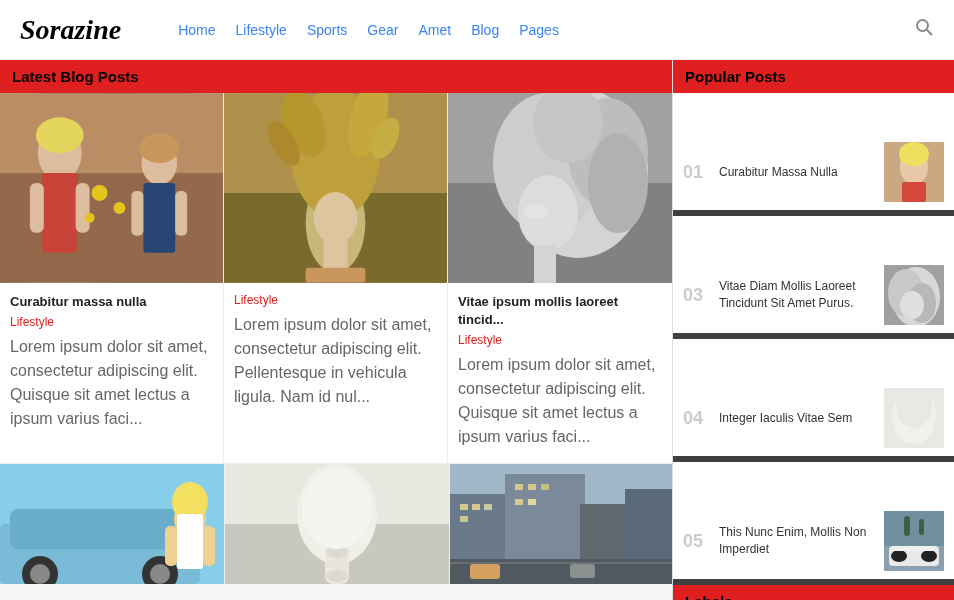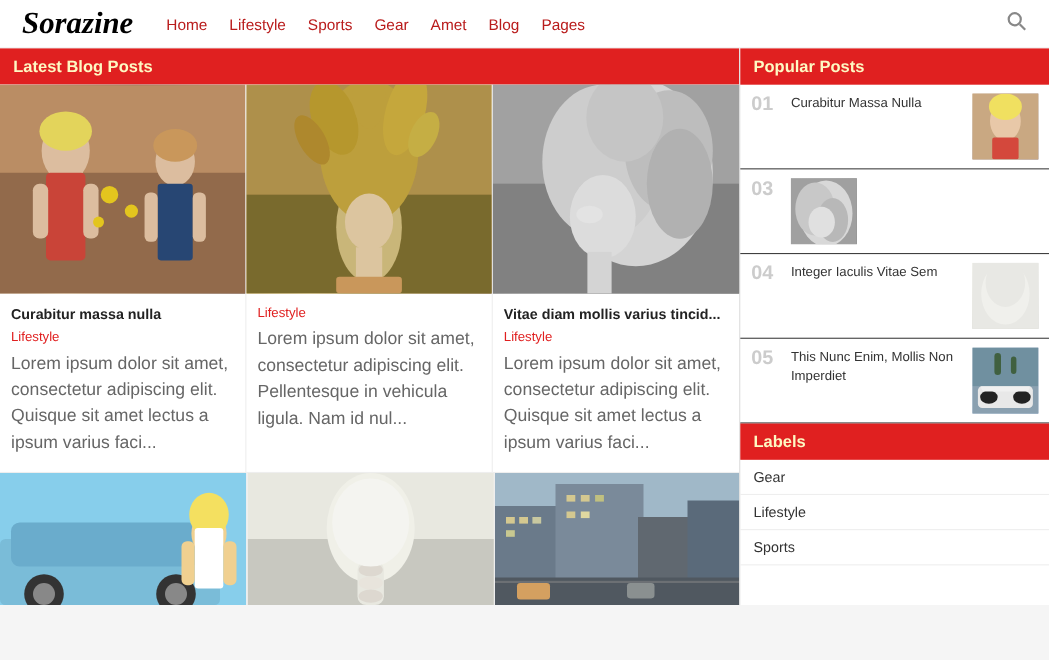--- a/index.html
+++ b/index.html
@@ -4,41 +4,42 @@
   <style>
     * { margin: 0; padding: 0; box-sizing: border-box; }
     body { font-family: Arial, sans-serif; font-size: 13px; background: #f5f5f5; width: 954px; overflow-x: hidden; }
 
     
     .header {
       background: #fff;
       display: flex;
       align-items: center;
       padding: 0 20px;
-      height: 44px;
+      height: 60px;
       border-bottom: 1px solid #eee;
+      gap: 27px;
     }
     .logo {
       font-family: Georgia, serif;
       font-size: 28px;
       font-style: italic;
       font-weight: bold;
       color: #000;
       margin-right: 30px;
       white-space: nowrap;
     }
     nav {
       display: flex;
       align-items: center;
       gap: 20px;
       flex: 1;
     }
     nav a {
       text-decoration: none;
-      color: #b91c1c;
+      color: #3b82f6;
       font-size: 14px;
     }
     .search-icon-wrap {
       margin-left: auto;
       cursor: pointer;
       font-size: 18px;
       color: #555;
     }
 
     
@@ -50,21 +51,21 @@
 
     
     .content-area {
       width: 672px;
       flex-shrink: 0;
     }
 
     
     .section-header {
       background: #e02020;
-      color: #fef9c3;
+      color: #000000;
       padding: 8px 12px;
       font-size: 15px;
       font-weight: bold;
     }
 
     
     .blog-grid {
       display: grid;
       grid-template-columns: repeat(3, 1fr);
       gap: 0;
@@ -123,24 +124,25 @@
 
     
     .sidebar {
       flex: 1;
       background: #fff;
       border-left: 1px solid #ddd;
     }
 
     .popular-post-item {
       display: flex;
-      align-items: flex-start;
+      align-items: center;
       padding: 8px 10px;
-      border-bottom: 1px solid #404040;
+      border-bottom: 6px solid #404040;
       gap: 8px;
+      margin-top: 41px;
     }
 
     .popular-number {
       font-size: 18px;
       font-weight: bold;
       color: #ccc;
       min-width: 28px;
       line-height: 1;
     }
 
@@ -300,21 +302,21 @@
             <ellipse cx="170" cy="90" rx="30" ry="50" fill="#bbb"></ellipse>
 
             <ellipse cx="100" cy="120" rx="30" ry="38" fill="#e8e8e8"></ellipse>
 
             <ellipse cx="88" cy="118" rx="12" ry="8" fill="#f0f0f0"></ellipse>
 
             <rect x="86" y="152" width="22" height="38" fill="#e0e0e0"></rect>
           </svg>
         </div>
         <div class="post-content">
-          <div class="post-title">Vitae diam mollis varius tincid...</div>
+          <div class="post-title">Vitae ipsum mollis laoreet tincid...</div>
           <div class="post-category">Lifestyle</div>
           <div class="post-excerpt">Lorem ipsum dolor sit amet, consectetur adipiscing elit. Quisque sit amet lectus a ipsum varius faci...</div>
         </div>
       </div>
     </div>
 
     <div class="bottom-posts">
 
       <div style="border-right:1px solid #eee;">
         <div class="bottom-post-image">
@@ -402,20 +404,21 @@
           <ellipse cx="30" cy="25" rx="14" ry="18" fill="#e8c8a8"></ellipse>
           <ellipse cx="30" cy="12" rx="15" ry="12" fill="#f0e060"></ellipse>
           <rect x="18" y="40" width="24" height="20" fill="#d4483c" rx="2"></rect>
         </svg>
       </div>
     </div>
 
 
     <div class="popular-post-item">
       <div class="popular-number">03</div>
+      <div class="popular-text">Vitae Diam Mollis Laoreet Tincidunt Sit Amet Purus.</div>
       <div class="popular-thumb thumb-3">
         <svg width="60" height="60" viewBox="0 0 60 60">
           <rect width="60" height="60" fill="#a0a0a0"></rect>
           <ellipse cx="32" cy="32" rx="24" ry="30" fill="#d8d8d8"></ellipse>
           <ellipse cx="22" cy="28" rx="18" ry="24" fill="#c8c8c8"></ellipse>
           <ellipse cx="38" cy="38" rx="14" ry="20" fill="#b8b8b8"></ellipse>
           <ellipse cx="28" cy="40" rx="12" ry="14" fill="#e0e0e0"></ellipse>
         </svg>
       </div>
     </div>

